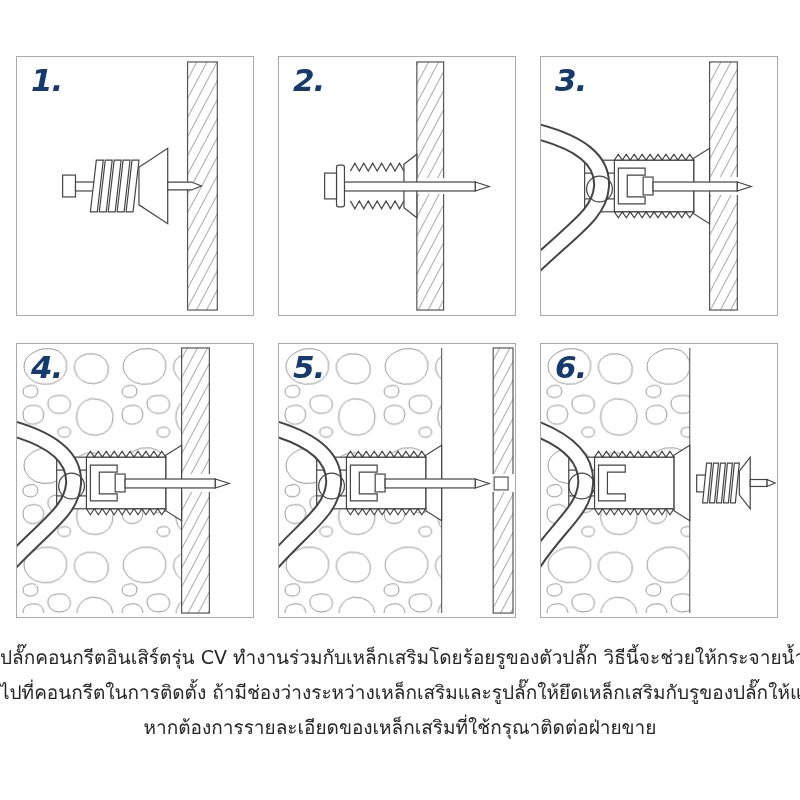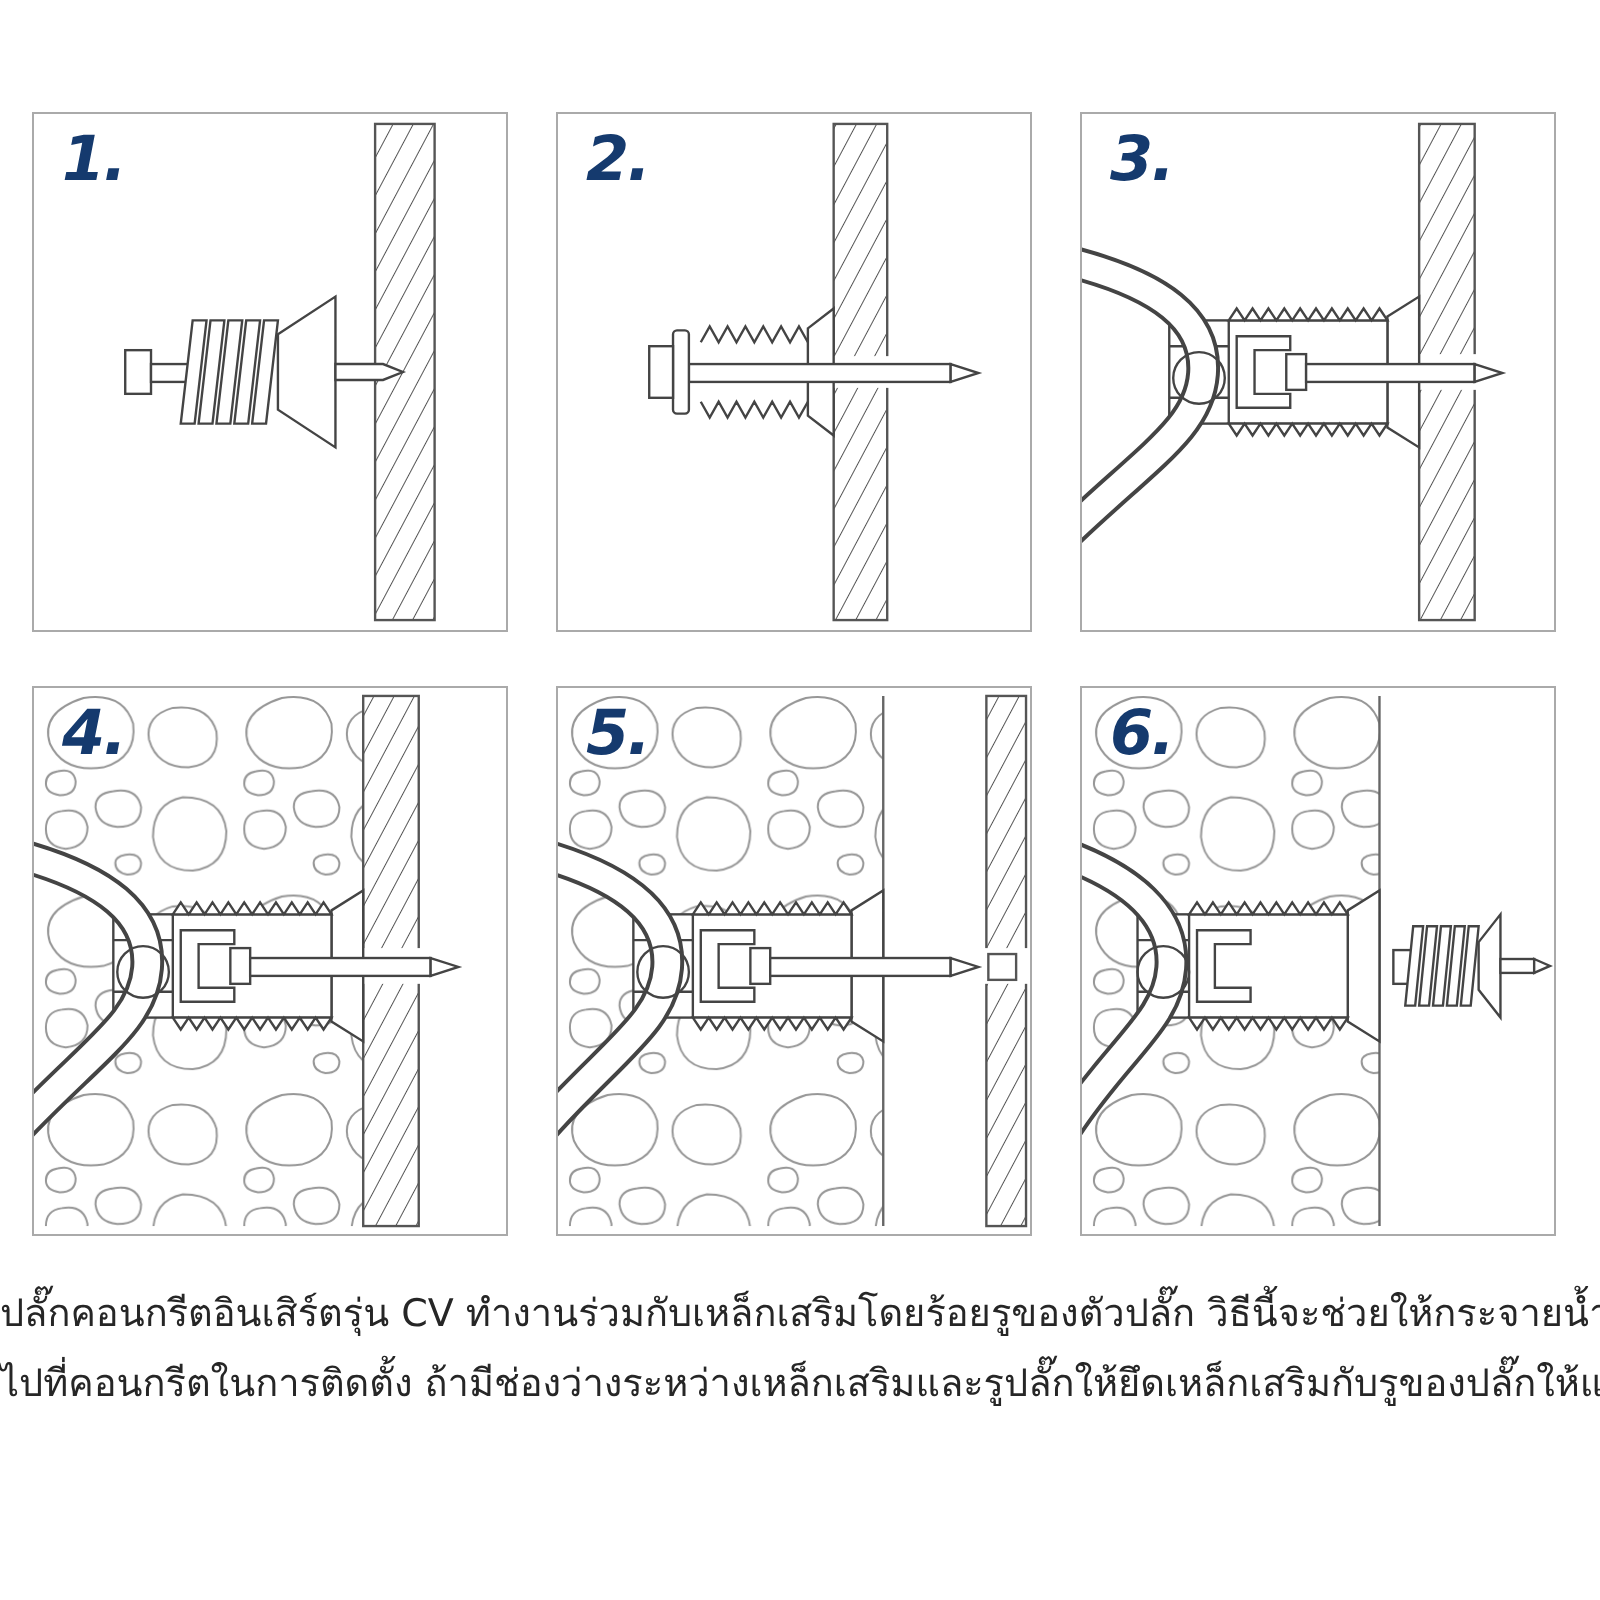--- a/index.html
+++ b/index.html
@@ -189,15 +189,16 @@
           </g>
         </g>
       </svg>
     </div>
 
   </div>
 
   <div class="caption">
     <div>ปลั๊กคอนกรีตอินเสิร์ตรุ่น CV ทำงานร่วมกับเหล็กเสริมโดยร้อยรูของตัวปลั๊ก วิธีนี้จะช่วยให้กระจายน้ำหนัก</div>
     <div>ไปที่คอนกรีตในการติดตั้ง ถ้ามีช่องว่างระหว่างเหล็กเสริมและรูปลั๊กให้ยึดเหล็กเสริมกับรูของปลั๊กให้แน่นหนา</div>
+    <div>หากต้องการรายละเอียดของเหล็กเสริมที่ใช้กรุณาติดต่อฝ่ายขาย</div>
   </div>
 
 </div>
 
 </body></html>

